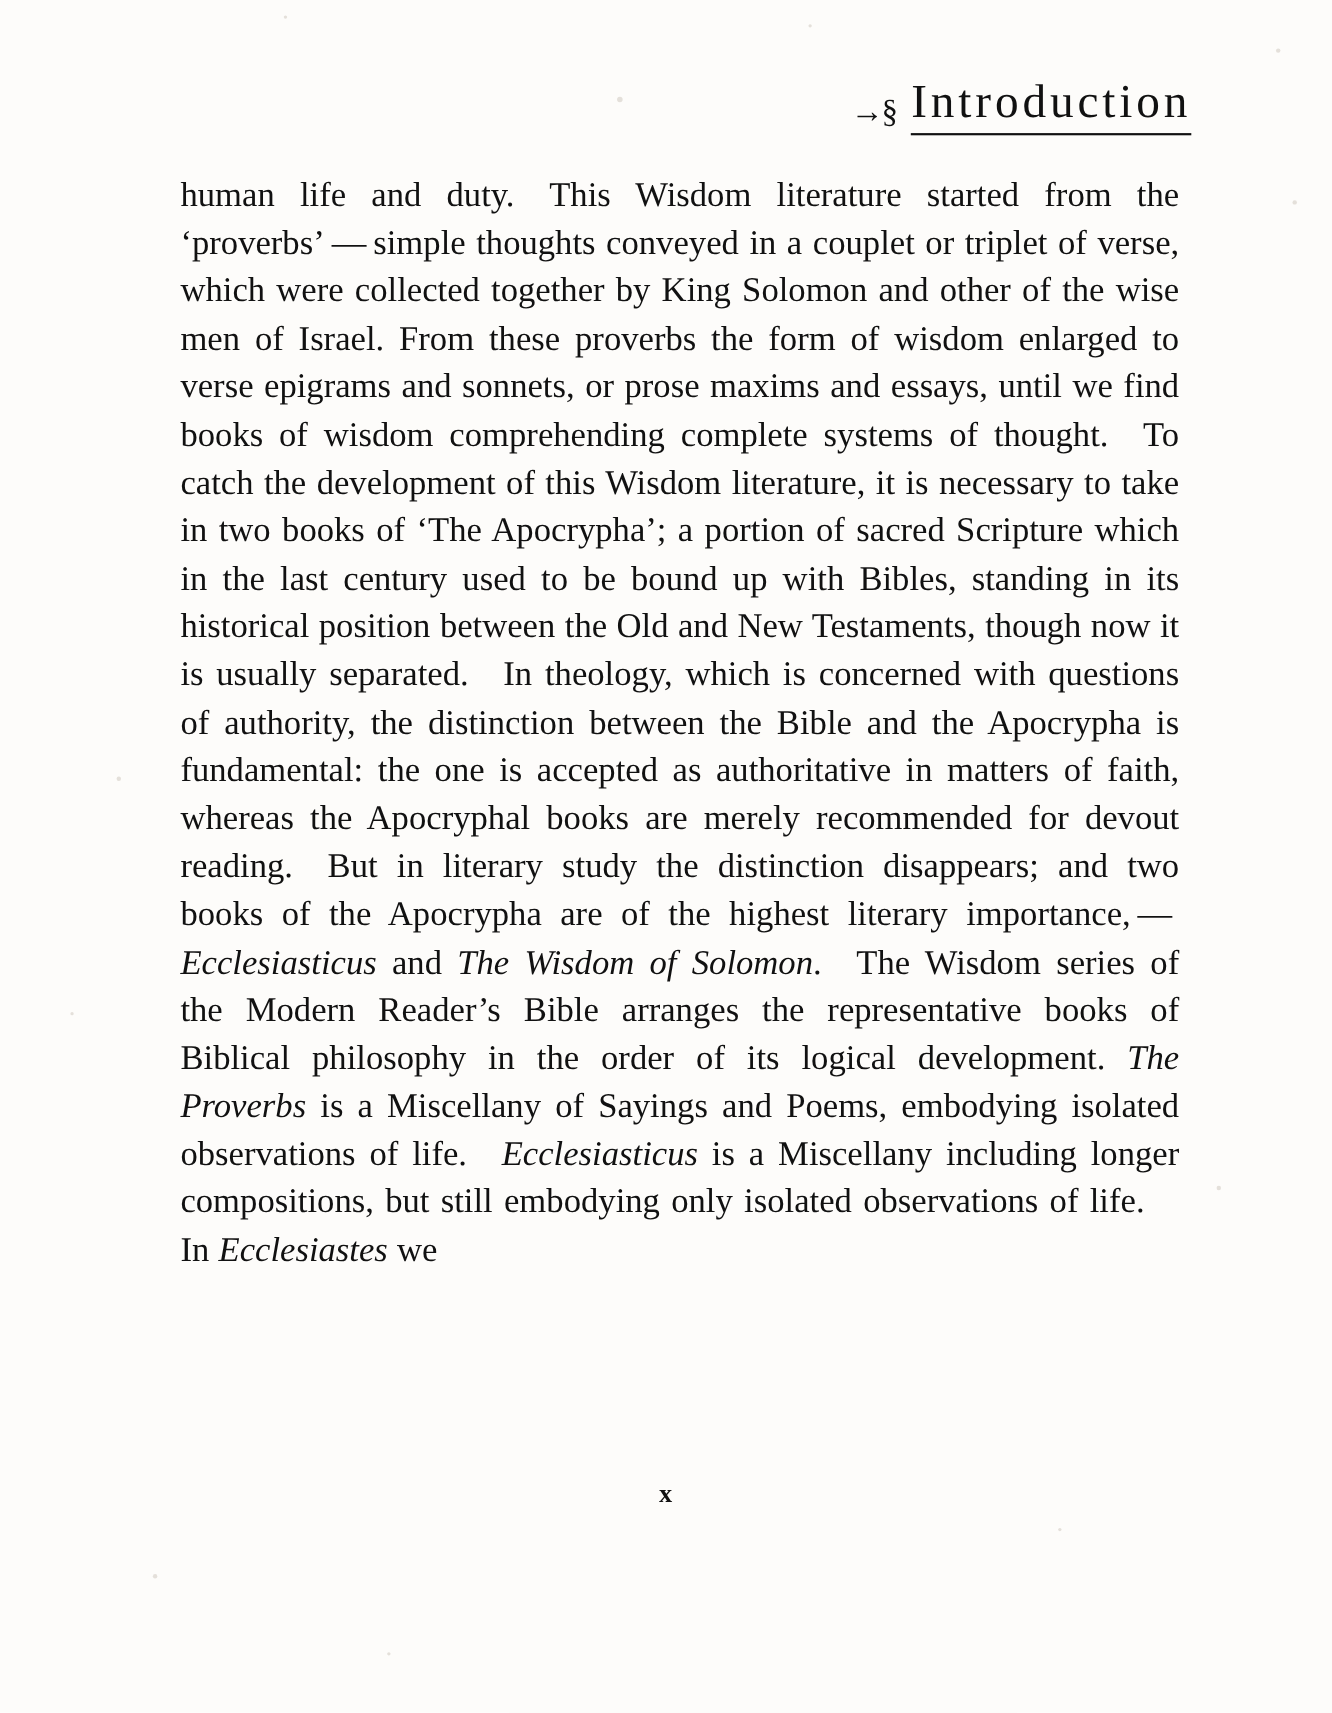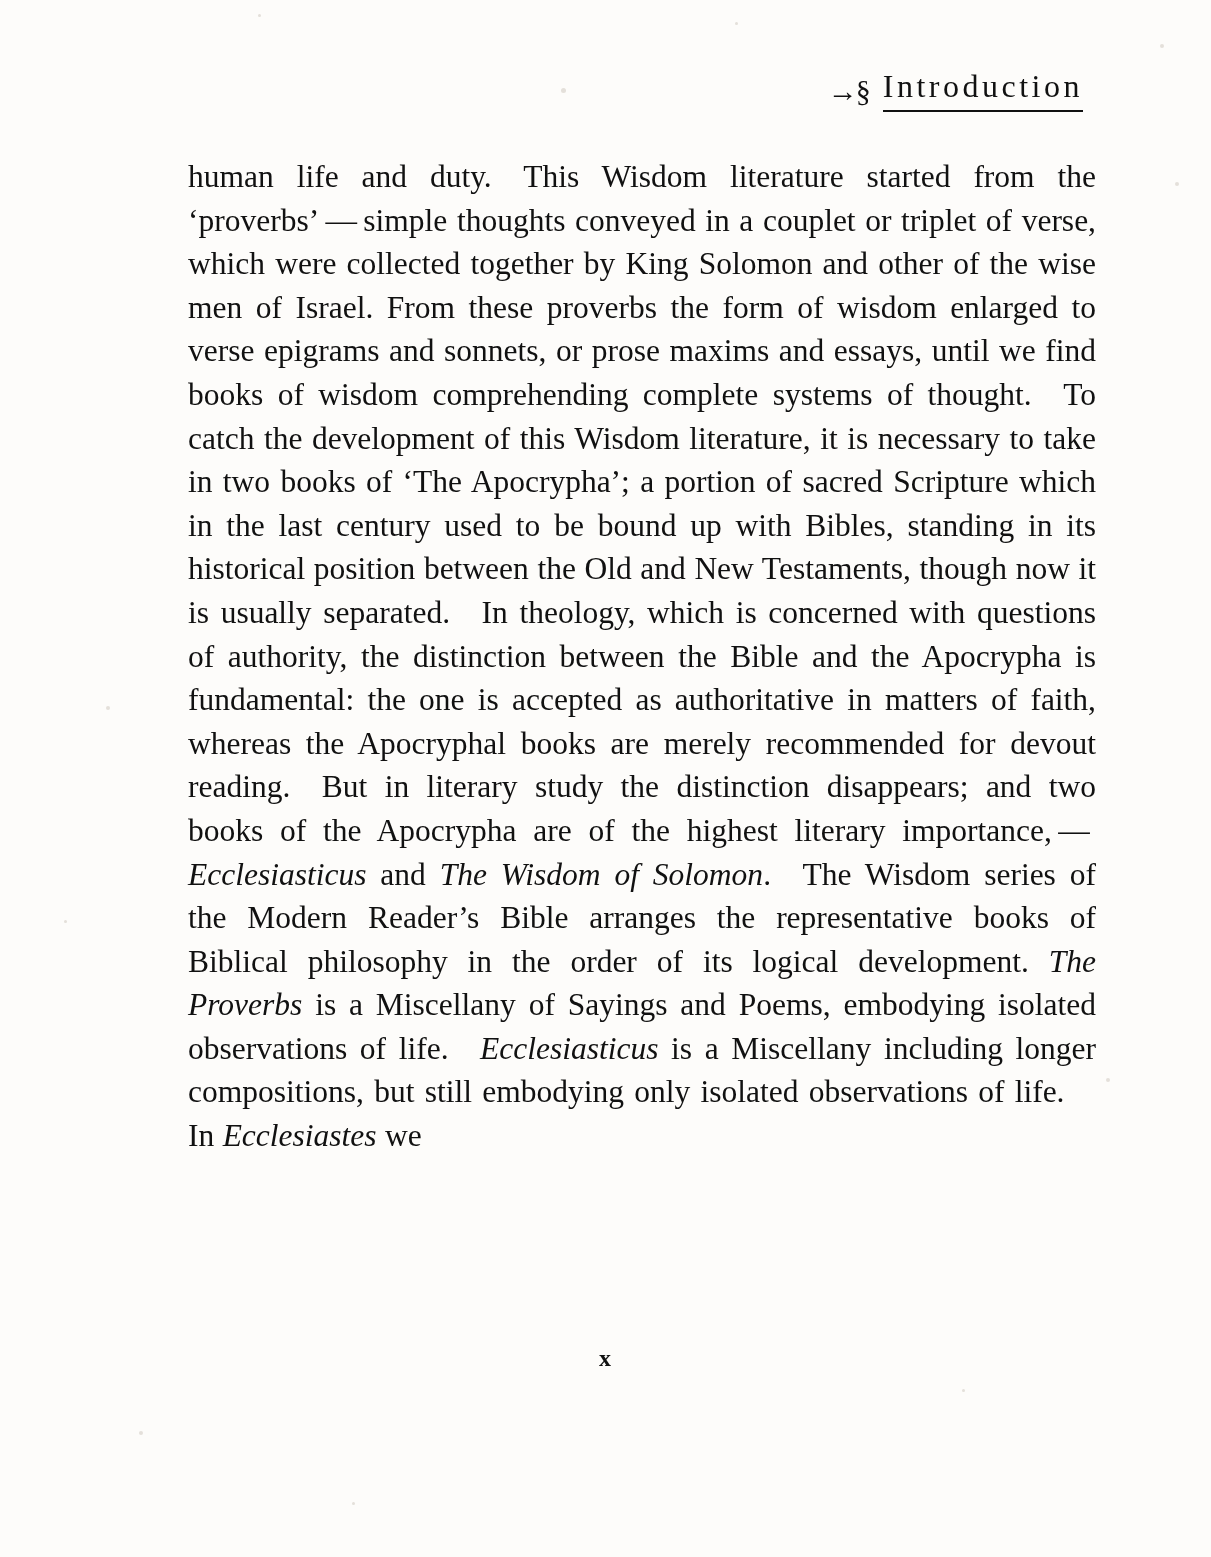--- a/index.html
+++ b/index.html
@@ -37,33 +37,33 @@
     gap: 14px;
   }
   .header-orn {
     font-size: 30px;
     line-height: 1;
     color: #111;
     transform: translateY(-6px);
     letter-spacing: -2px;
   }
   .header-title {
-    font-size: 32px;
+    font-size: 43px;
     letter-spacing: 3.5px;
     color: #111;
     padding-bottom: 6px;
     border-bottom: 2px solid #111;
     line-height: 1.05;
     white-space: nowrap;
   }
 
   .body-text {
     position: absolute;
     top: 155px;
-    left: 188px;
+    left: 164px;
     width: 908px;
     font-size: 31.5px;
     line-height: 43.6px;
     text-align: justify;
     text-justify: inter-word;
     color: #111;
     word-spacing: 0.5px;
   }
   .body-text i { font-style: italic; }
 

